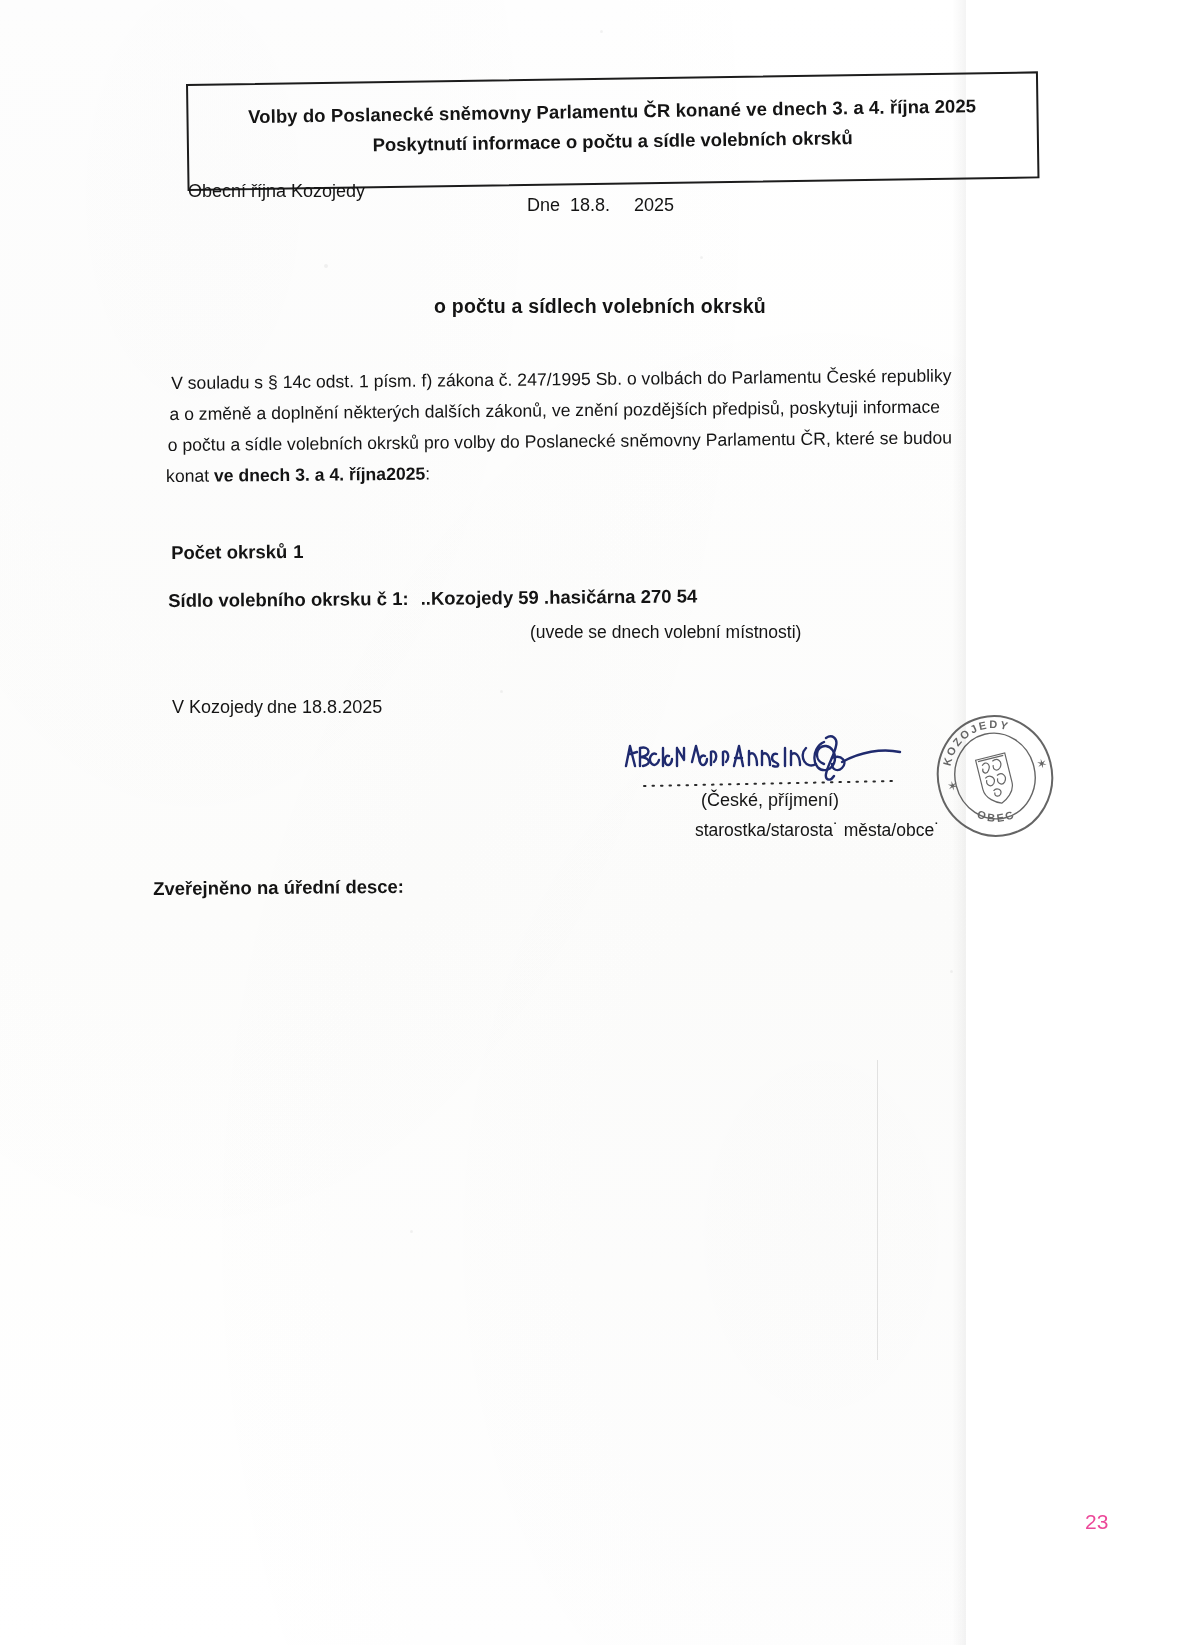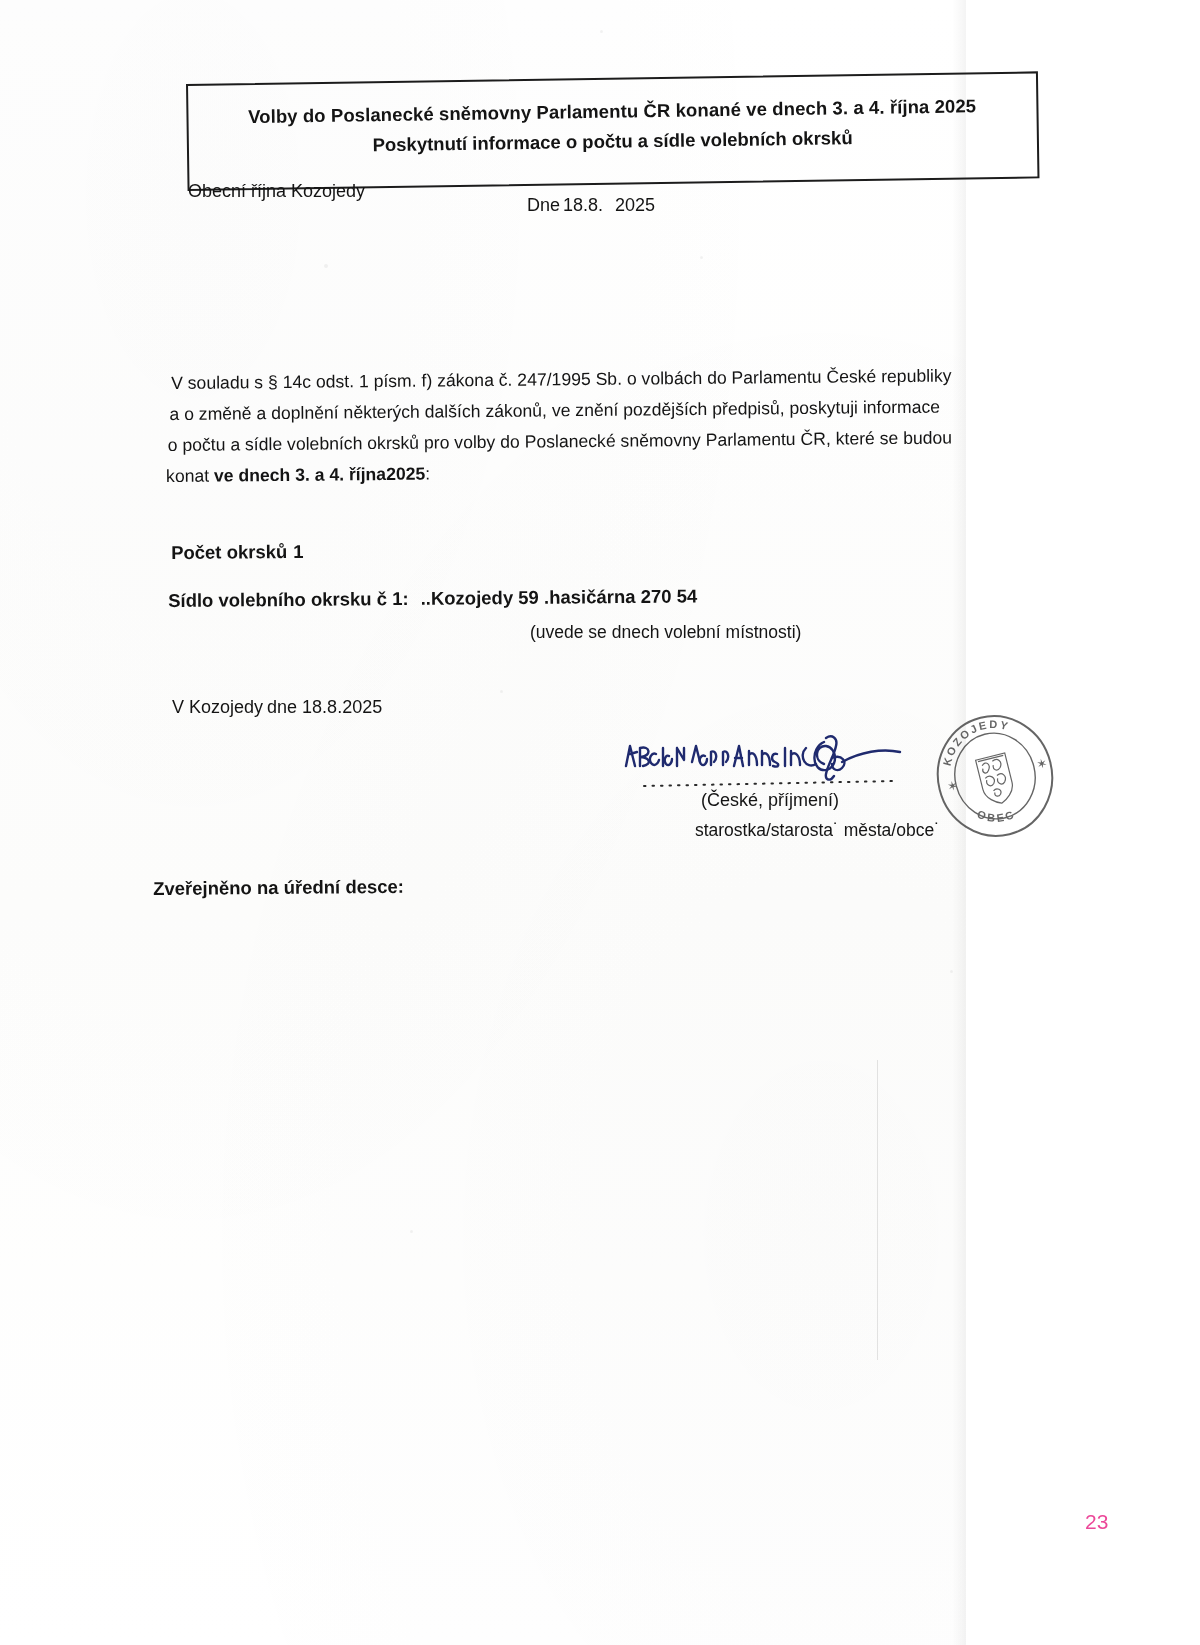--- a/index.html
+++ b/index.html
@@ -87,22 +87,22 @@
     white-space: nowrap;
   }
   .date-line {
     position: absolute;
     left: 527px;
     top: 195px;
     font-size: 18px;
     font-weight: normal;
     white-space: nowrap;
   }
-  .date-line .d-day { margin-left: 3px; }
-  .date-line .d-year { margin-left: 12px; }
+  .date-line .d-day { margin-left: 10px; }
+  .date-line .d-year { margin-left: 24px; }
 
   
   .doc-title {
     position: absolute;
     left: 0;
     top: 283px;
     width: 1200px;
     text-align: center;
   }
   .doc-title .t1 {
@@ -269,20 +269,21 @@
     <div class="header-line-1">Volby do Poslanecké sněmovny Parlamentu ČR konané ve dnech 3. a 4. října 2025</div>
     <div class="header-line-2">Poskytnutí informace o počtu a sídle volebních okrsků</div>
   </div>
 
   <div class="office-line">Obecní října Kozojedy</div>
   <div class="date-line">
     <span>Dne</span><span class="d-day">18.8.</span><span class="d-year">2025</span>
   </div>
 
   <div class="doc-title">
+    <div class="t2">o počtu a sídlech volebních okrsků</div>
   </div>
 
   <div class="body-para">
     <span class="pl l1">V souladu s § 14c odst. 1 písm. f) zákona č. 247/1995 Sb. o volbách do Parlamentu České republiky</span>
     <span class="pl l2">a o změně a doplnění některých dalších zákonů, ve znění pozdějších předpisů, poskytuji informace</span>
     <span class="pl l3">o počtu a sídle volebních okrsků pro volby do Poslanecké sněmovny Parlamentu ČR, které se budou</span>
     <span class="pl l4"><span>konat </span><b>ve dnech 3. a 4. října2025</b><span>:</span></span>
   </div>
 
   <div class="count-line">

